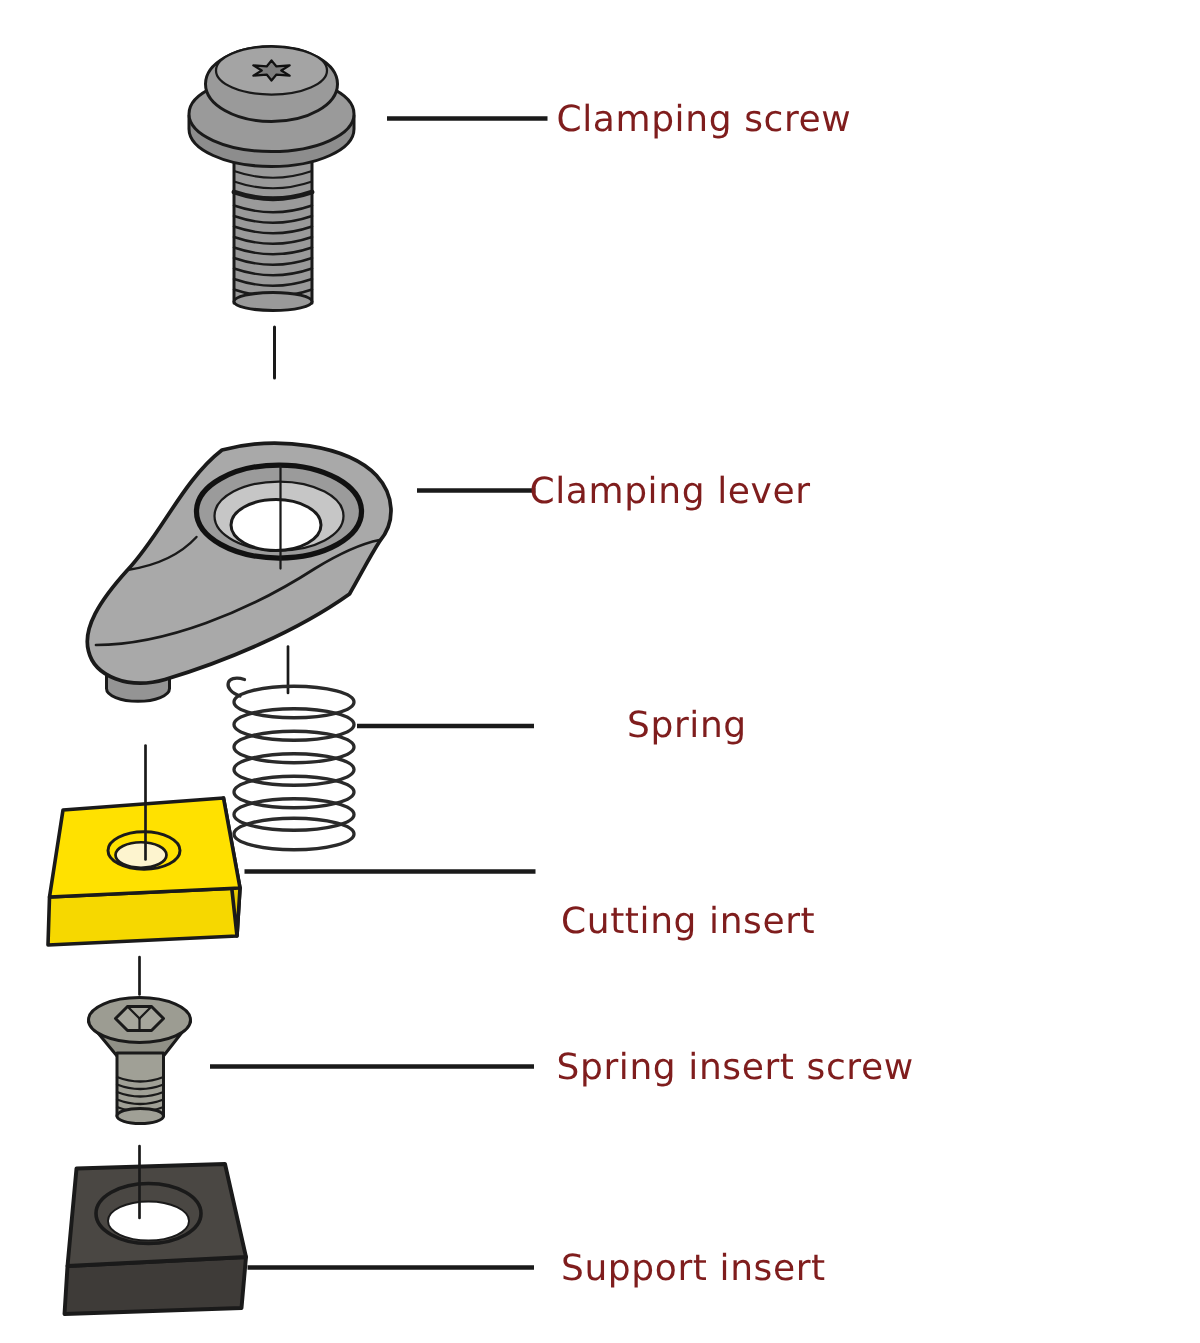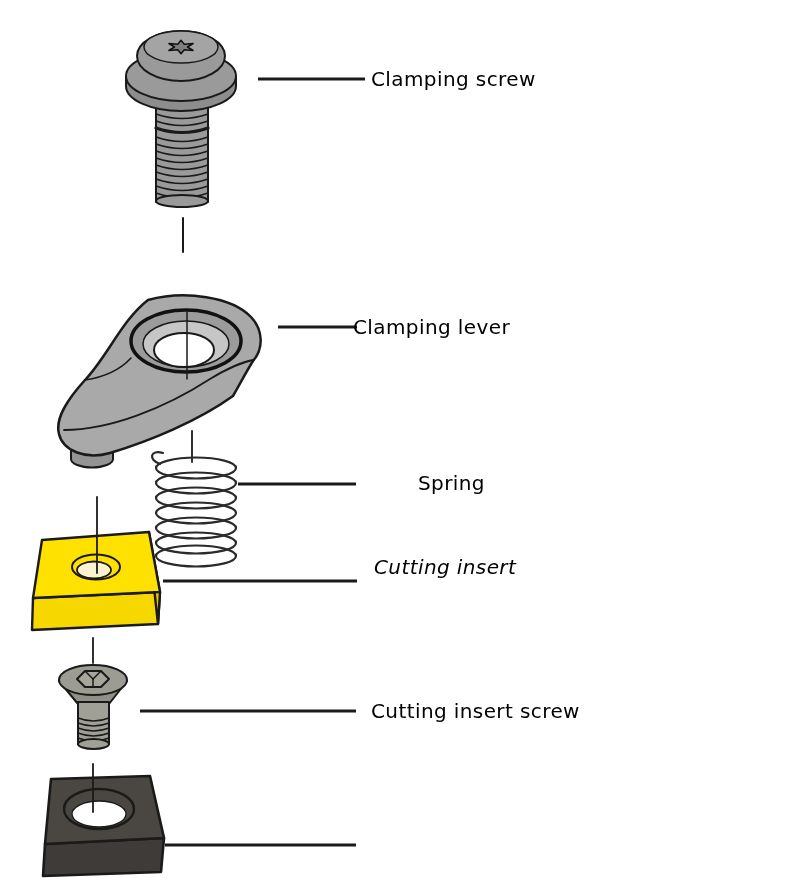--- a/index.html
+++ b/index.html
@@ -6,22 +6,22 @@
   body{
     width:800px;height:895px;
     background:#ffffff;
     font-family:"DejaVu Sans","Liberation Sans",sans-serif;
     position:relative;
     overflow:hidden;
   }
   .canvas{position:absolute;inset:0;}
   .part-label{
     position:absolute;
-    font-size:20px;
-    color:#000000;
+    font-size:24px;
+    color:#7f1d1d;
     letter-spacing:0.4px;
     white-space:nowrap;
     line-height:38px;
   }
   svg{position:absolute;left:0;top:0;}
 </style>
 </head>
 <body>
 
 <div class="canvas">
@@ -147,16 +147,17 @@
       <line x1="238" y1="484" x2="356" y2="484"></line>
       <line x1="163" y1="581" x2="357" y2="581"></line>
       <line x1="140" y1="711" x2="356" y2="711"></line>
       <line x1="165" y1="845" x2="356" y2="845"></line>
     </g>
   </svg>
 
   <div class="part-label" style="left:371px;top:60px;">Clamping screw</div>
   <div class="part-label" style="left:353px;top:308px;">Clamping lever</div>
   <div class="part-label" style="left:374px;top:464px;margin-left:44px;">Spring</div>
-  <div class="part-label" style="left:374px;top:548px;font-style:italic;">Cutting insert</div>
-  <div class="part-label" style="left:371px;top:692px;">Cutting insert screw</div>
+  <div class="part-label" style="left:374px;top:595px;">Cutting insert</div>
+  <div class="part-label" style="left:371px;top:692px;">Spring insert screw</div>
+  <div class="part-label" style="left:374px;top:826px;">Support insert</div>
 
 </div>
 
 </body></html>

